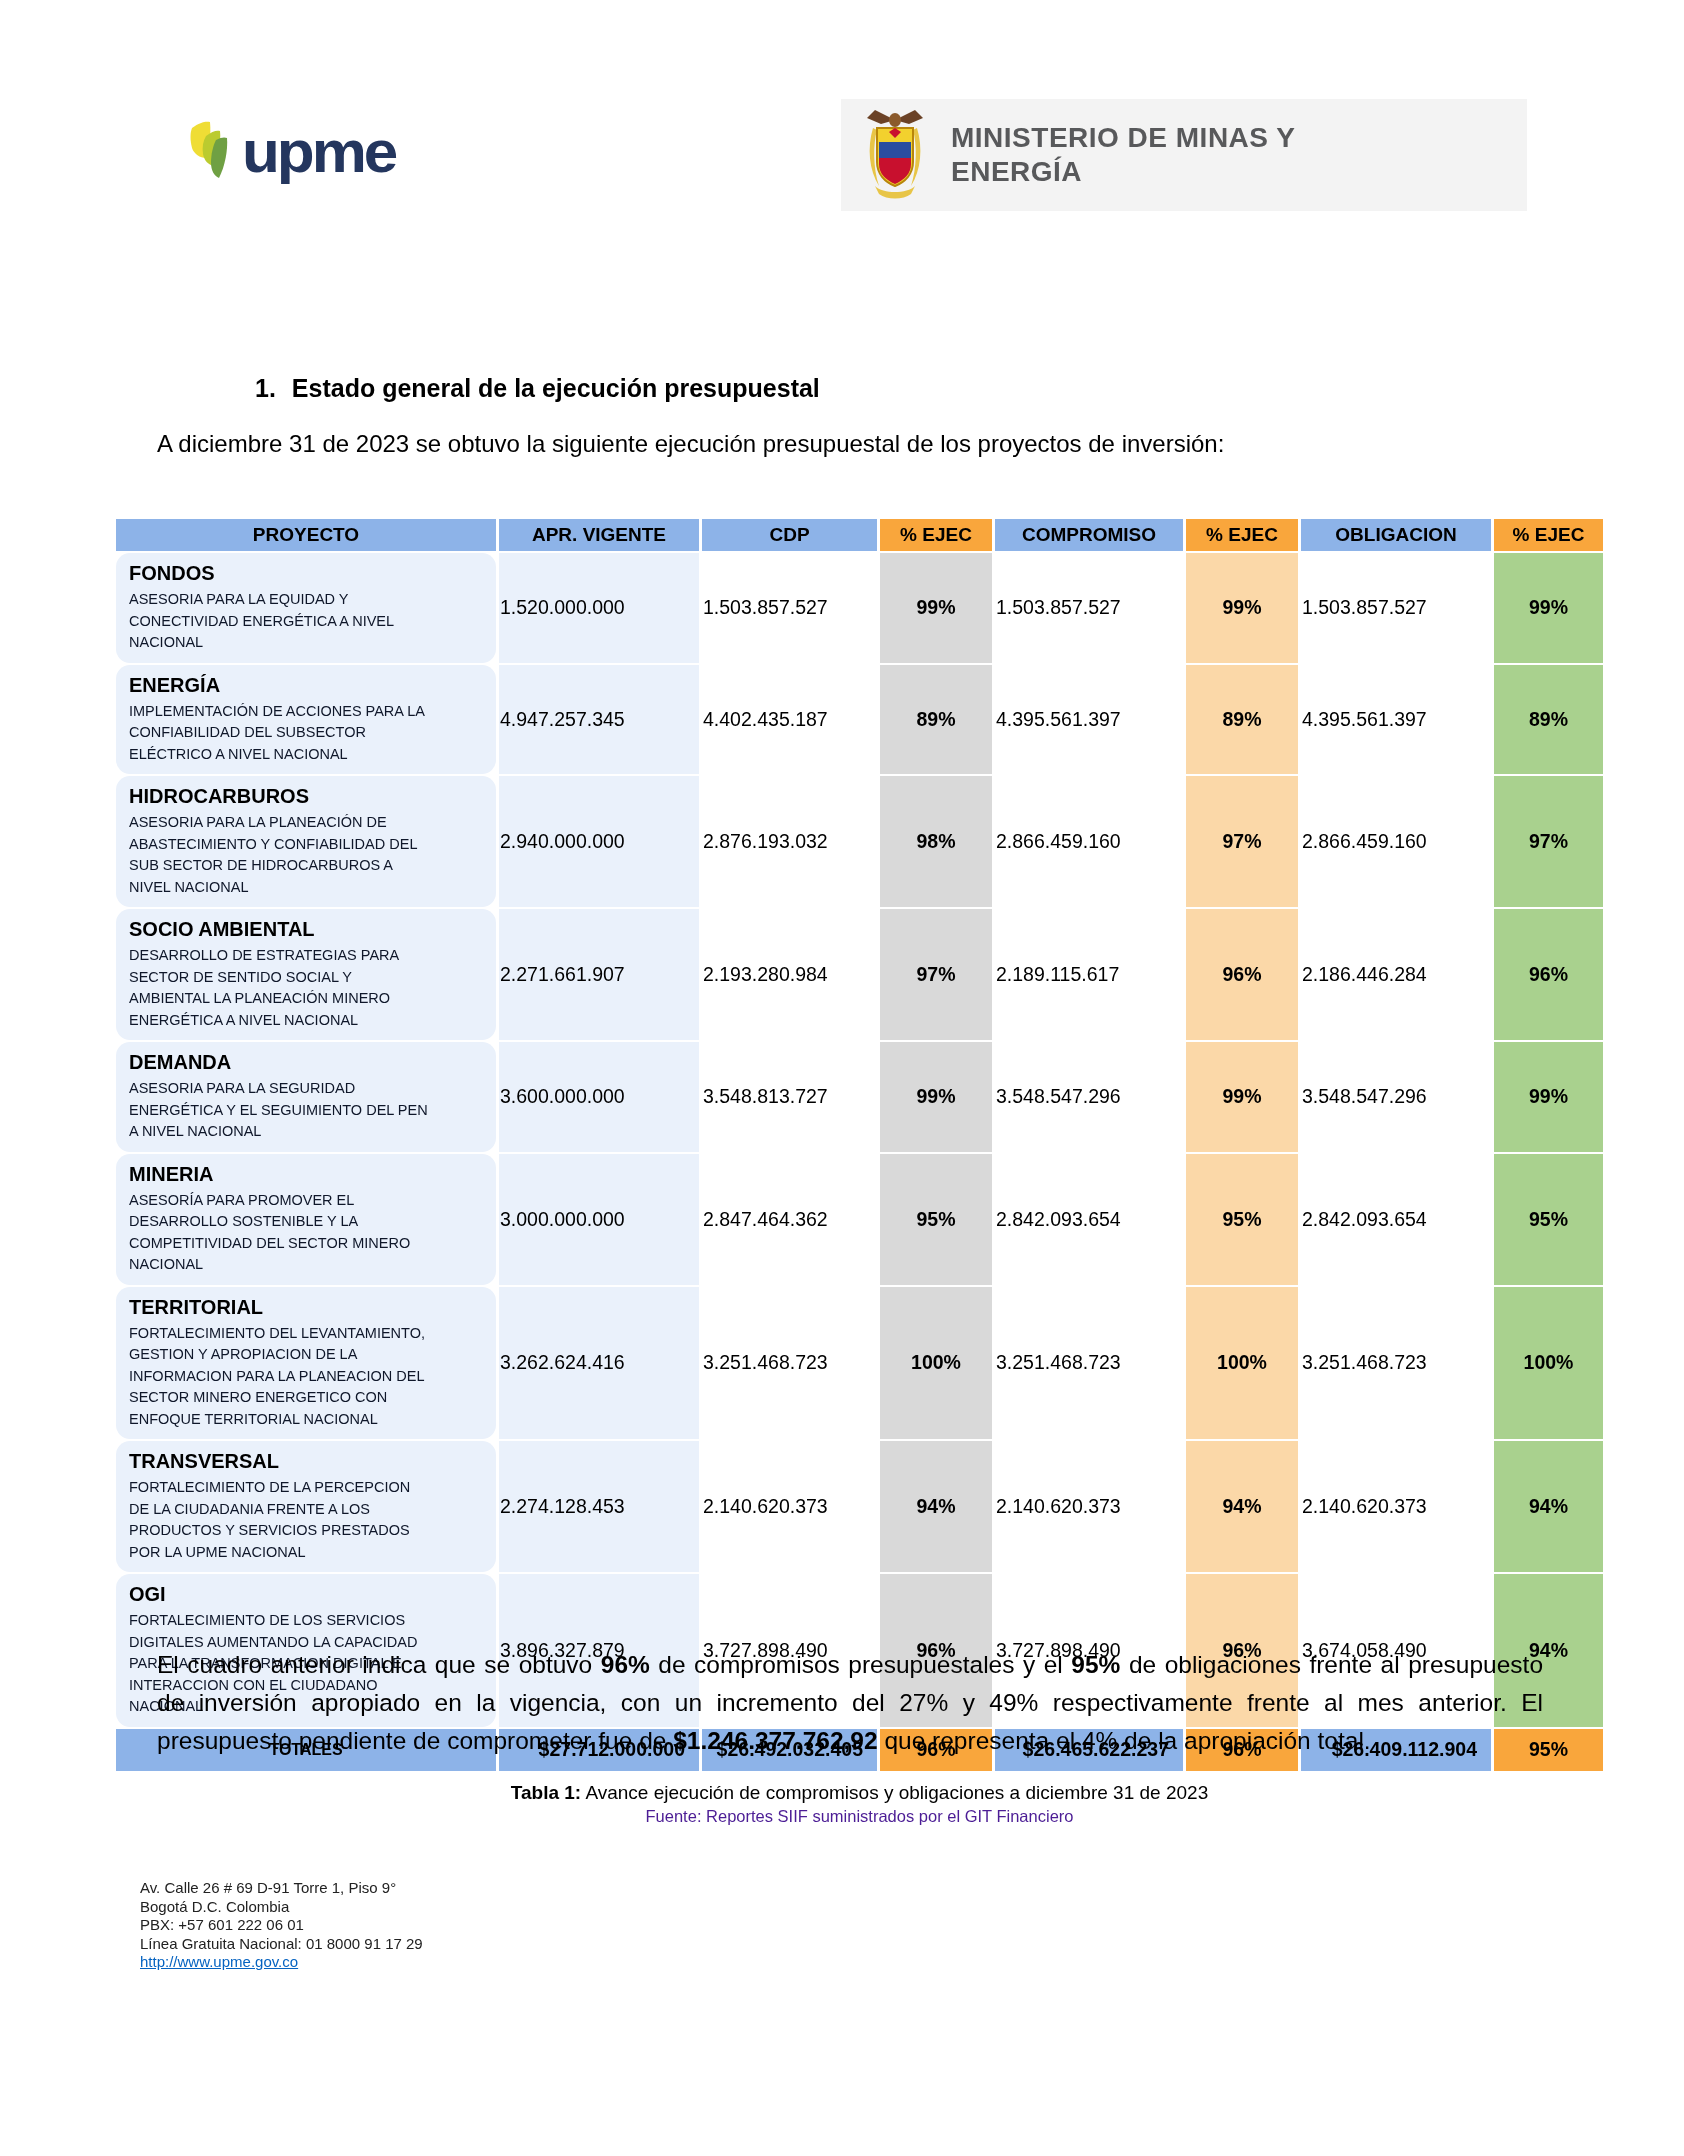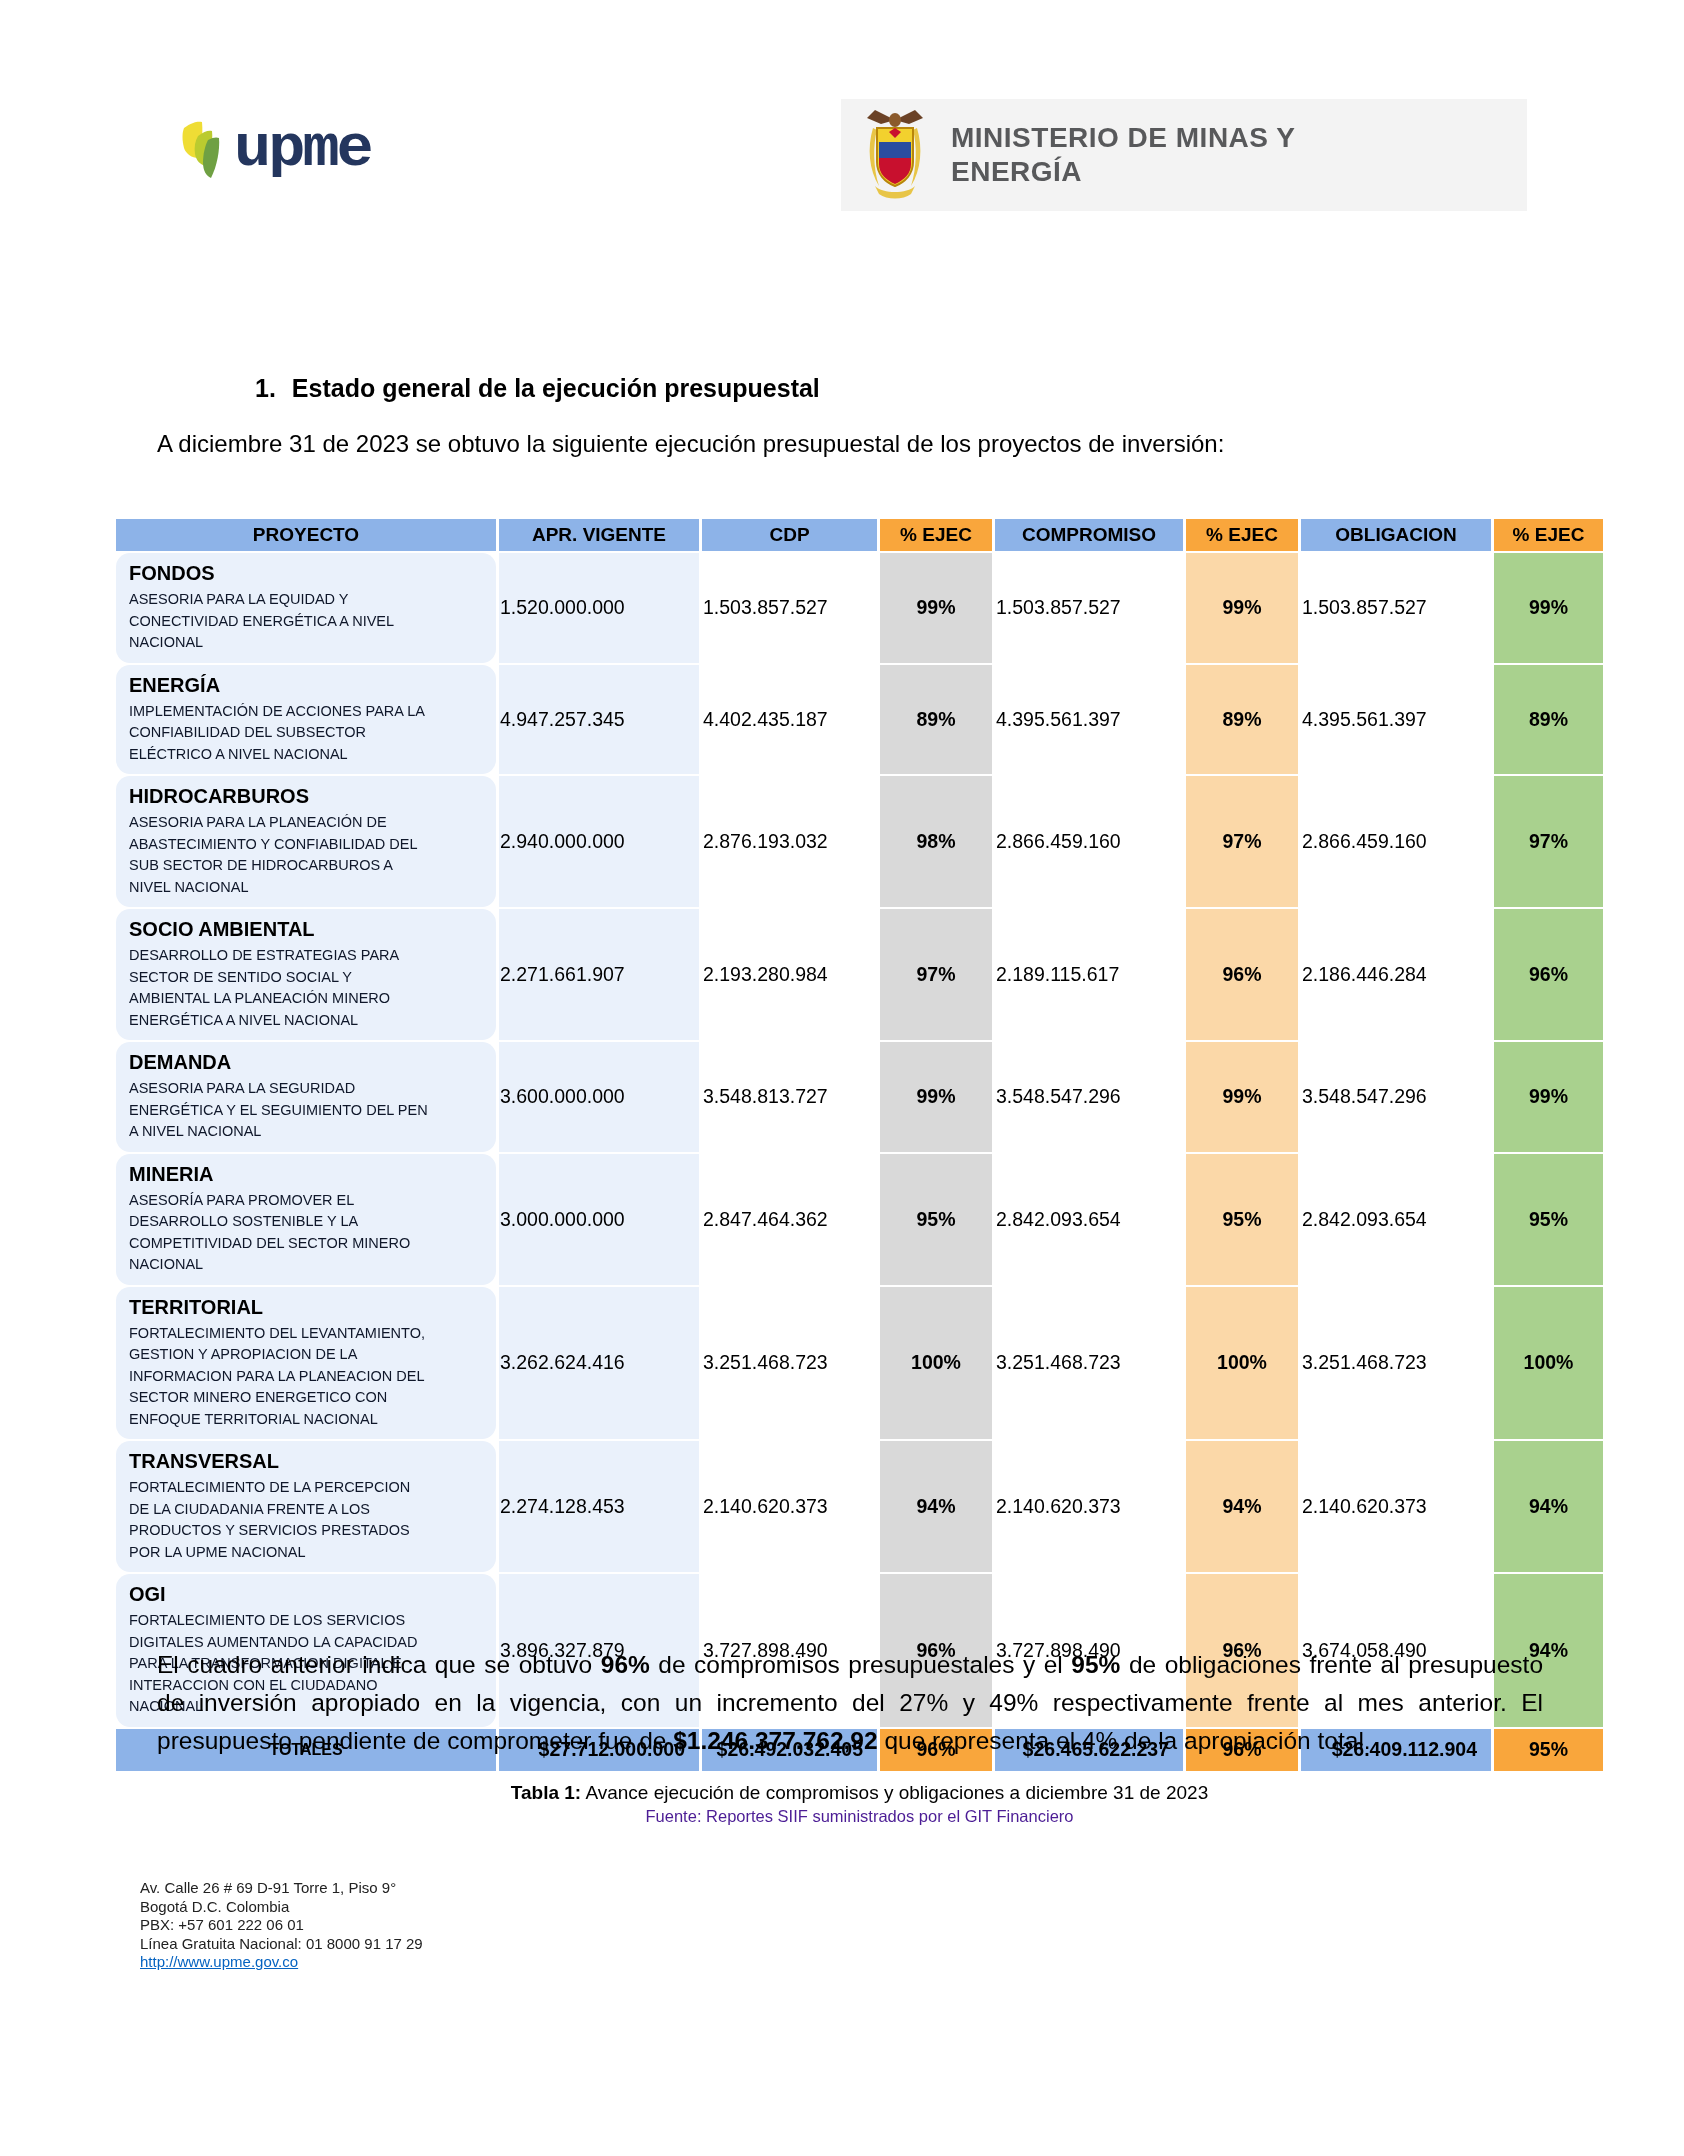--- a/index.html
+++ b/index.html
@@ -1,21 +1,21 @@
 <!DOCTYPE html>
 <html style="--header-blue: #8DB3E8; --light-blue: #EAF1FB; --orange: #F9A63C; --light-orange: #FBD8A8; --gray: #D9D9D9; --green: #A9D18E; --navy: #24365E; --link: #0563C1; --ministry-text: #58595B; --ministry-bg: #F3F3F3; --leaf-yellow: #EFDD35; --leaf-yellow-green: #BBCB2F; --leaf-green: #6FA043;"><head>
 <meta charset="utf-8">
 <style>
   html,body{margin:0;padding:0;background:#fff;}
   .page{
     position:relative;width:1684px;height:2156px;background:#fff;overflow:hidden;
     font-family:"Liberation Sans", sans-serif;color:#111;
   }
   
-  .upme-logo{position:absolute;left:178px;top:118px;display:flex;align-items:center;font-family:Liberation Mono, monospace;}
+  .upme-logo{position:absolute;left:186px;top:118px;display:flex;align-items:flex-end;}
   .upme-text{font-size:62px;font-weight:bold;color:var(--navy,#24365E);letter-spacing:-3px;line-height:60px;margin-left:4px;transform:scaleY(.96);}
   .ministry-box{position:absolute;left:841px;top:99px;width:686px;height:112px;background:var(--ministry-bg,#F3F3F3);display:flex;align-items:center;}
   .coat{margin-left:20px;flex:0 0 auto;}
   .ministry-text{margin-left:22px;font-size:28px;font-weight:bold;color:var(--ministry-text,#58595B);line-height:34px;letter-spacing:.5px;}
   
   .doc-title{position:absolute;left:0;top:248px;width:100%;text-align:center;font-size:30px;font-weight:bold;line-height:41px;color:#000;}
   .section-heading{position:absolute;left:255px;top:374px;font-size:25px;font-weight:bold;color:#000;}
   .section-heading .num{margin-right:16px;}
   .intro{position:absolute;left:157px;top:430px;font-size:24px;color:#000;margin:0;}
   

